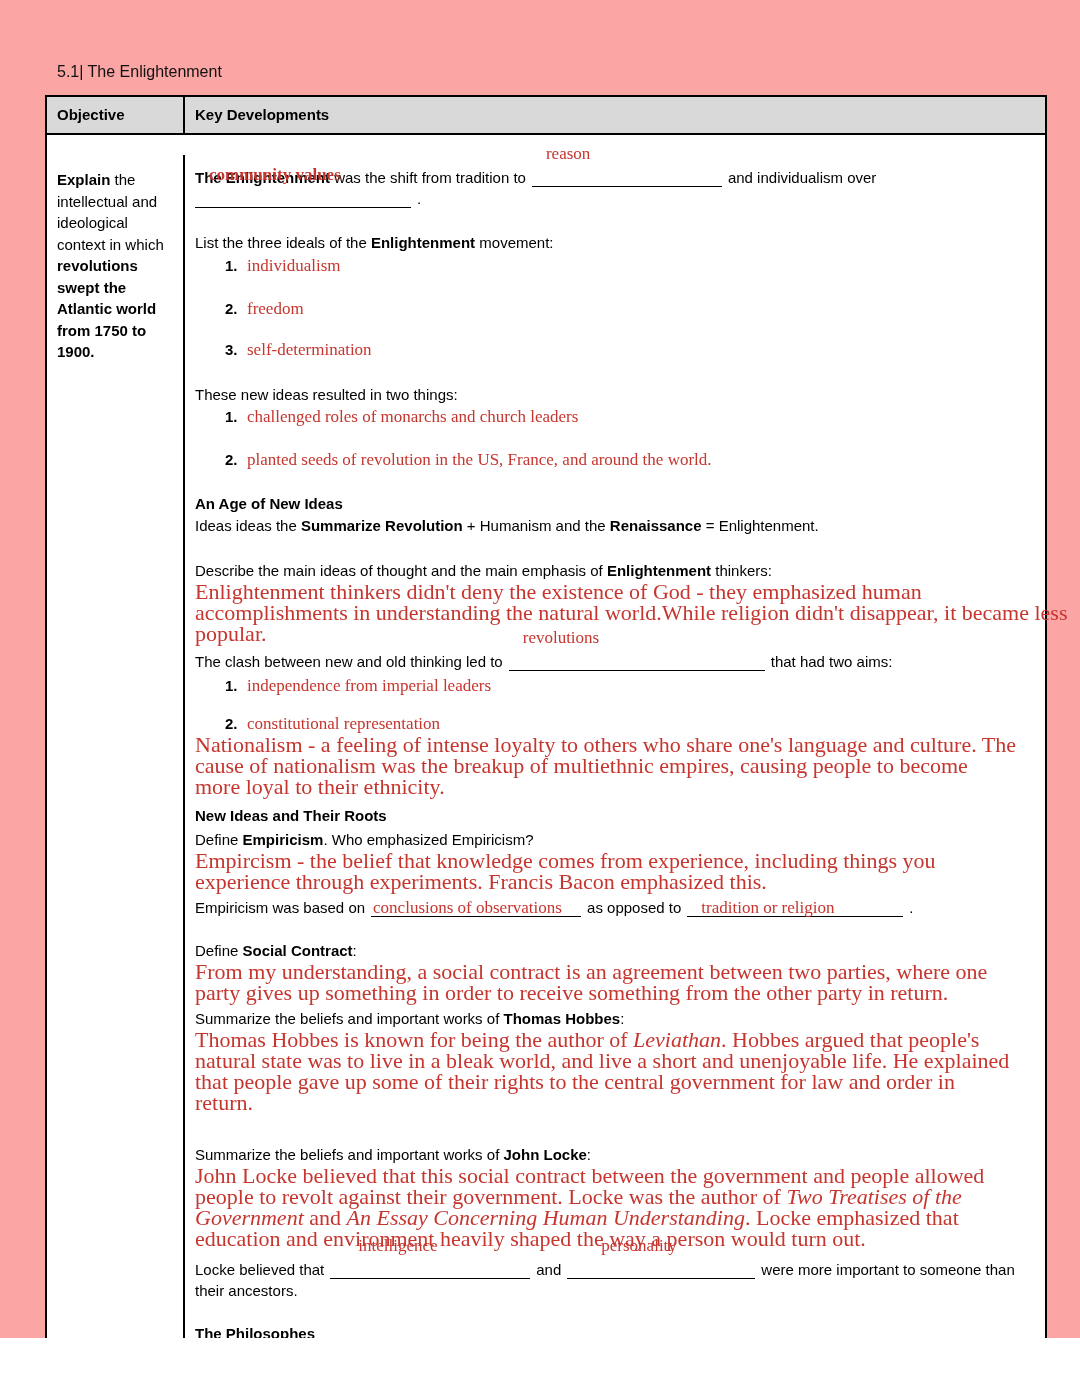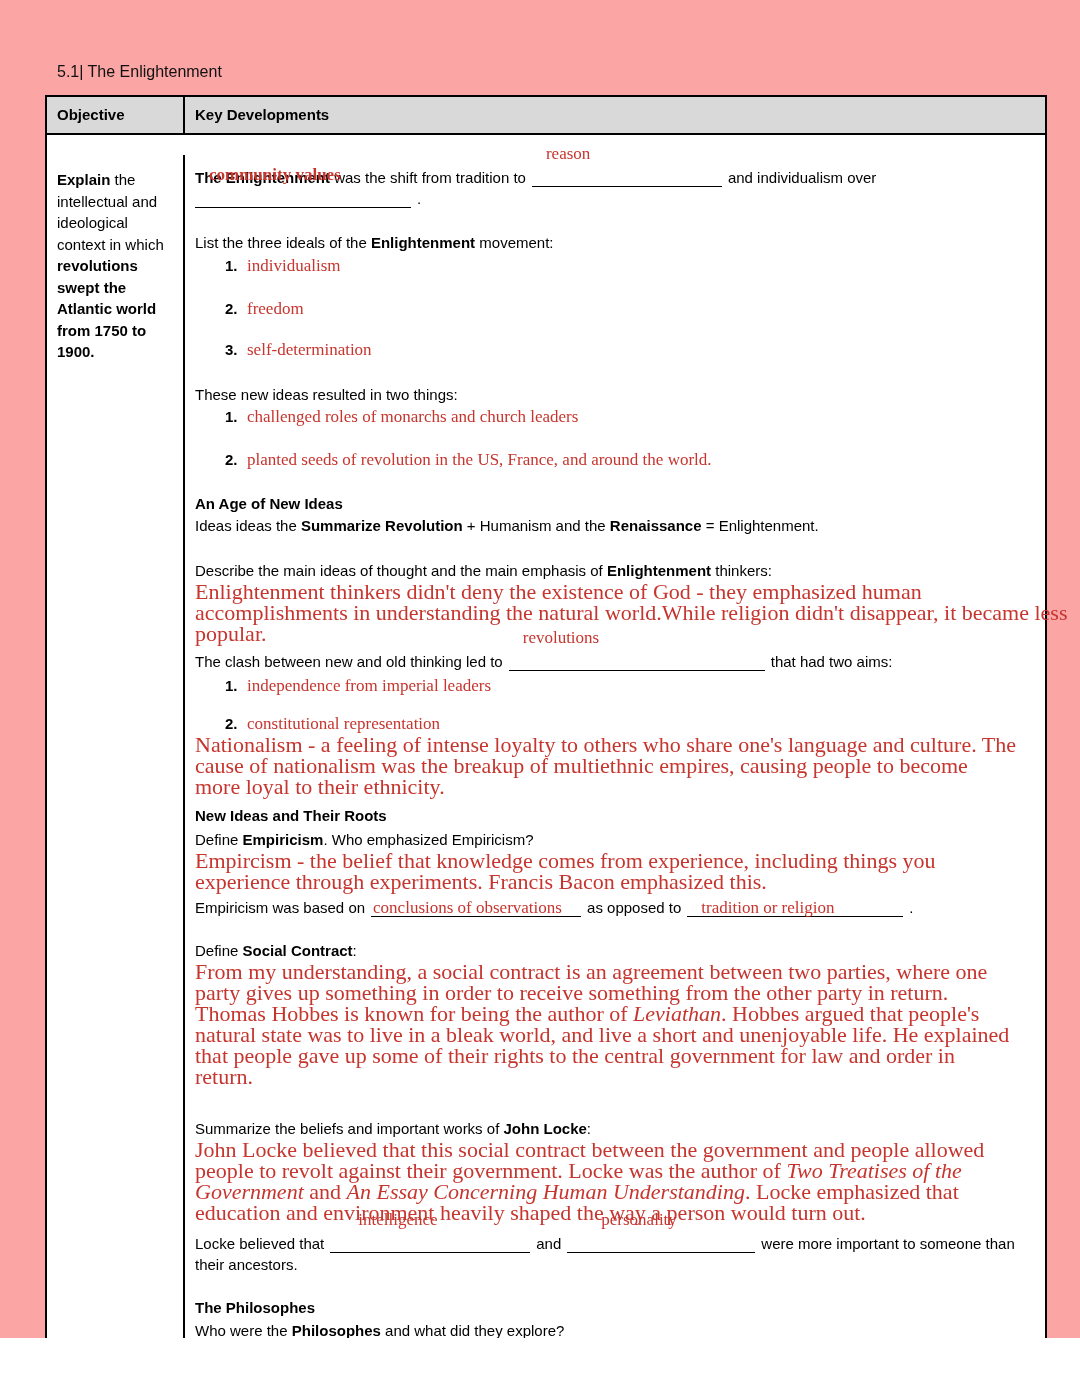--- a/index.html
+++ b/index.html
@@ -93,20 +93,21 @@
         <p class="h" style="margin-top:9px;">New Ideas and Their Roots</p>
 
         <p class="q" style="margin-top:3px;"><span>Define </span><span class="b">Empiricism</span><span>. Who emphasized Empiricism?</span></p>
         <p class="ans-p" style="max-width:800px;">Empircism - the belief that knowledge comes from experience, including things you experience through experiments. Francis Bacon emphasized this.</p>
 
         <p class="q" style="margin-top:5px;"><span>Empiricism was based on</span><span class="blank flat" style="width:210px;"><span class="fill">conclusions of observations</span></span><span>as opposed to</span><span class="blank flat" style="width:216px;"><span class="fill" style="left:14px;">tradition or religion</span></span><span>.</span></p>
 
         <p class="q" style="margin-top:22px;"><span>Define </span><span class="b">Social Contract</span><span>:</span></p>
         <p class="ans-p">From my understanding, a social contract is an agreement between two parties, where one party gives up something in order to receive something from the other party in return.</p>
 
+        <p class="q" style="margin-top:5px;"><span>Summarize the beliefs and important works of </span><span class="b">Thomas Hobbes</span><span>:</span></p>
         <p class="ans-p"><span>Thomas Hobbes is known for being the author of </span><span class="ital">Leviathan</span><span>. Hobbes argued that people's natural state was to live in a bleak world, and live a short and unenjoyable life. He explained that people gave up some of their rights to the central government for law and order in return.</span></p>
 
         <p class="q" style="margin-top:31px;"><span>Summarize the beliefs and important works of </span><span class="b">John Locke</span><span>:</span></p>
         <p class="ans-p"><span>John Locke believed that this social contract between the government and people allowed people to revolt against their government. Locke was the author of </span><span class="ital">Two Treatises of the Government</span><span> and </span><span class="ital">An Essay Concerning Human Understanding</span><span>. Locke emphasized that education and environment heavily shaped the way a person would turn out.</span></p>
 
         <p class="q" style="margin-top:10px; max-width:850px;"><span>Locke believed that</span><span class="blank raised" style="width:200px;"><span class="fill" style="left:28px;">intelligence</span></span><span>and</span><span class="blank raised" style="width:188px;"><span class="fill" style="left:34px;">personality</span></span><span>were more important to someone than their ancestors.</span></p>
 
         <p class="h" style="margin-top:23px;">The Philosophes</p>
         <p class="q" style="margin-top:2px;"><span>Who were the </span><span class="b">Philosophes</span><span> and what did they explore?</span></p>
 

